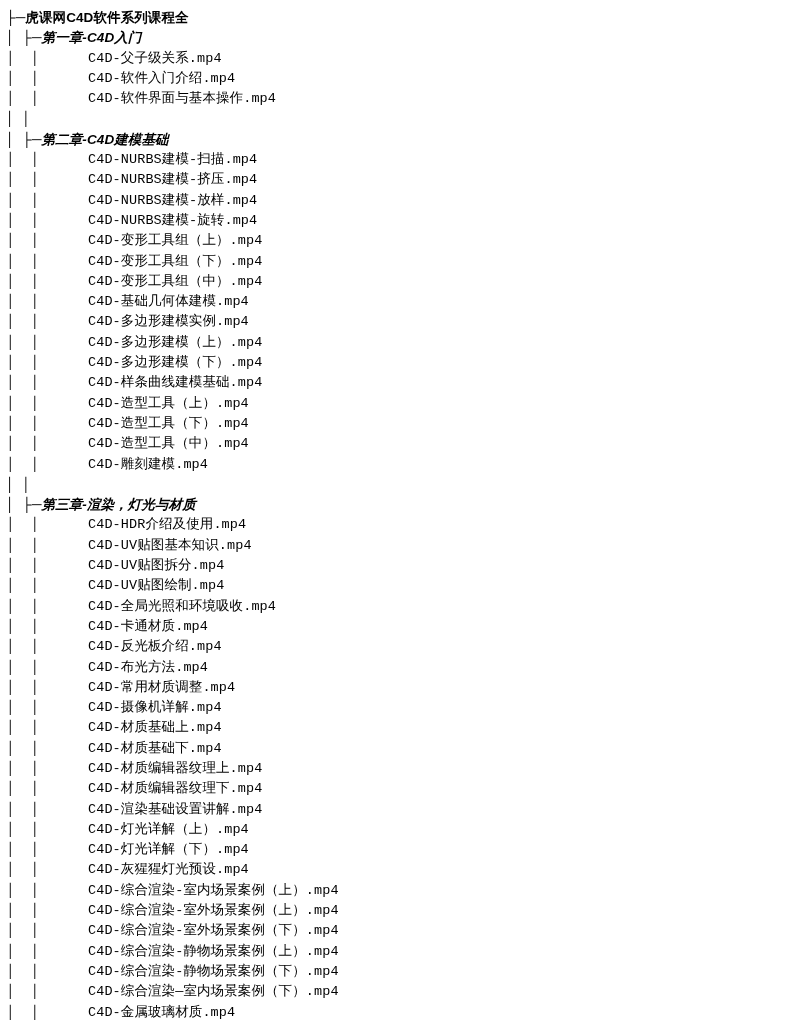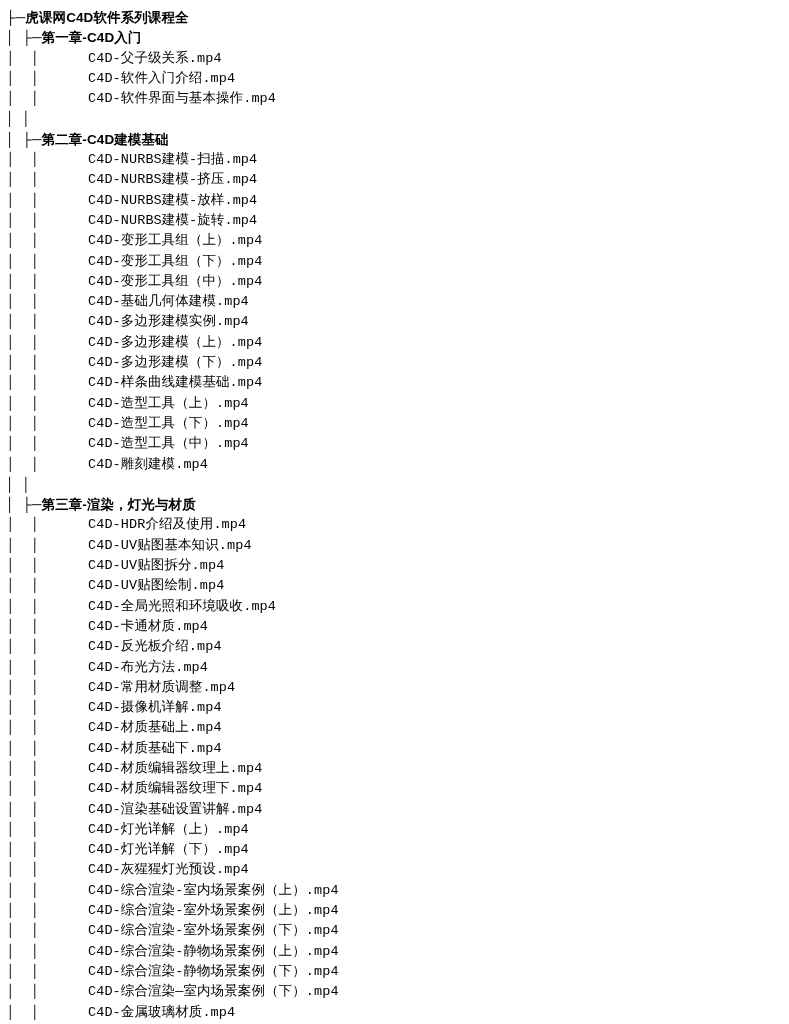--- a/index.html
+++ b/index.html
@@ -24,20 +24,21 @@
     height: 20.3px;
     display: block;
     white-space: pre;
     letter-spacing: 0.1px;
   }
   .row.root {
     font-weight: bold;
   }
   .row.chapter {
     font-weight: bold;
+    font-style: italic;
   }
   .row.file {
     font-weight: normal;
     font-family: Liberation Mono, monospace;
   }
   .row.blank {
     font-weight: normal;
   }
 </style>
 </head>

